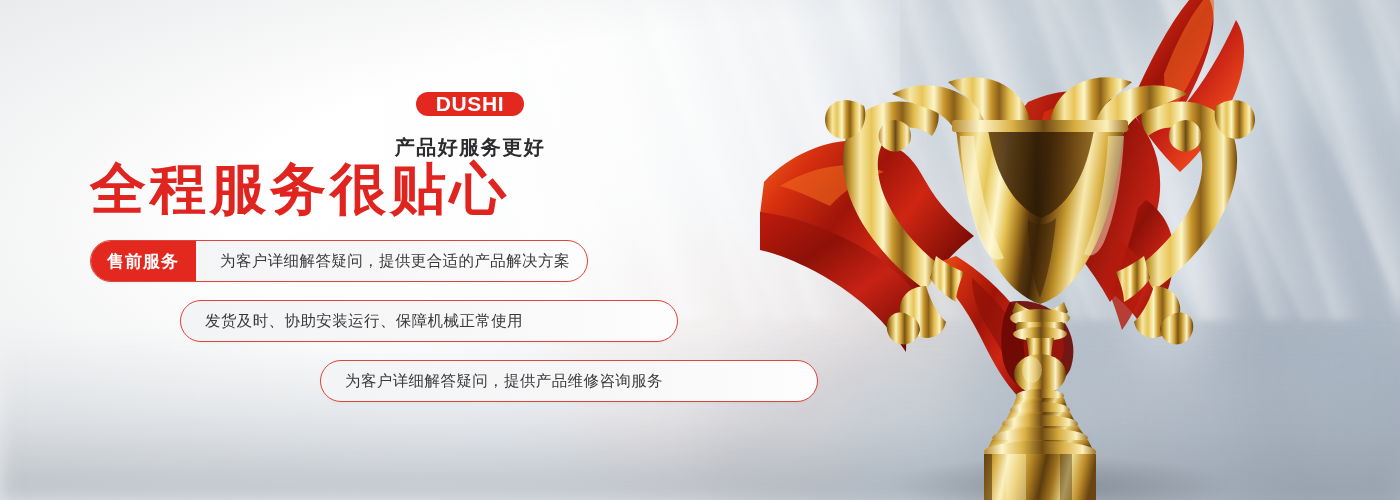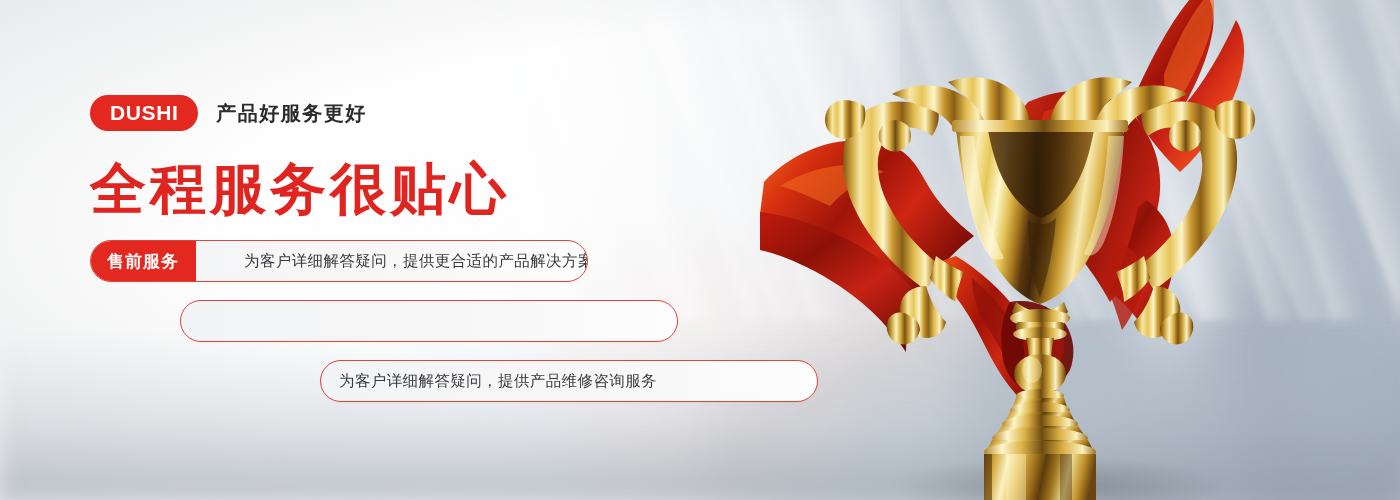--- a/index.html
+++ b/index.html
@@ -70,21 +70,21 @@
     background: radial-gradient(ellipse at 62% 45%, rgba(0,0,0,0) 52%, rgba(70,80,92,.14) 100%);
   }
 
   
   .art { position:absolute; left:760px; top:-14px; width:640px; height:520px; }
   .art svg { display:block; }
 
   
   .copy { position:absolute; left:90px; top:92px; width:760px; }
 
-  .tagline-row { display:flex; align-items:center; gap:18px; height:42px; }
+  .tagline-row { display:flex; align-items:center; gap:18px; height:42px;flex-direction:column; }
   .pill {
     display:flex; align-items:center; justify-content:center;
     height:36px; padding:0 20px; border-radius:18px;
     background:#e3281f; color:#ffffff;
     font-size:21px; font-weight:bold; letter-spacing:.6px;
   }
   .tagline {
     font-size:20px; font-weight:bold; color:#2c2c2e;
     letter-spacing:1.5px;
   }
@@ -99,36 +99,36 @@
   
   .rows { position:absolute; left:90px; top:240px; width:900px; }
   .srow {
     position:relative; height:42px; margin-bottom:18px;
     display:flex; align-items:stretch;
     border:1px solid #e0443a; border-radius:21px;
     background: linear-gradient(to right, #f3f4f5 0%, #f7f7f8 55%, #fdfdfd 100%);
     box-sizing:border-box; overflow:hidden;
     box-shadow: 0 1px 2px rgba(120,120,130,.08);
   }
-  .srow-1 { margin-left:0px;  width:498px;gap:30px; }
+  .srow-1 { margin-left:0px;  width:498px; }
   .srow-2 { margin-left:90px; width:498px; }
   .srow-3 { margin-left:230px; width:498px; }
 
   .srow-tag {
     flex:0 0 auto; width:106px;
     display:flex; align-items:center; justify-content:center;
     background:#e3281f; color:#ffffff;
     font-size:17px; font-weight:bold; letter-spacing:1px;
     border-radius:20px 0 0 20px;
     margin:-1px 0 -1px -1px;
   }
   .srow-text {
     flex:1 1 auto;
     display:flex; align-items:center;
-    padding-left:18px; padding-right:14px;
+    padding-left:24px; padding-right:14px;
     color:#3a3a3c; font-size:15.5px; letter-spacing:.4px;
     white-space:nowrap;
   }
 </style>
 </head>
 <body>
 
 <div id="banner">
 
   <div class="bg-base"></div>
@@ -395,20 +395,21 @@
   </div>
 
   <div class="rows">
 
     <div class="srow srow-1">
       <div class="srow-tag">售前服务</div>
       <div class="srow-text">为客户详细解答疑问，提供更合适的产品解决方案</div>
     </div>
 
     <div class="srow srow-2">
+      <div class="srow-text">发货及时、协助安装运行、保障机械正常使用</div>
     </div>
 
     <div class="srow srow-3">
       <div class="srow-text">为客户详细解答疑问，提供产品维修咨询服务</div>
     </div>
 
   </div>
 
 </div>
 

